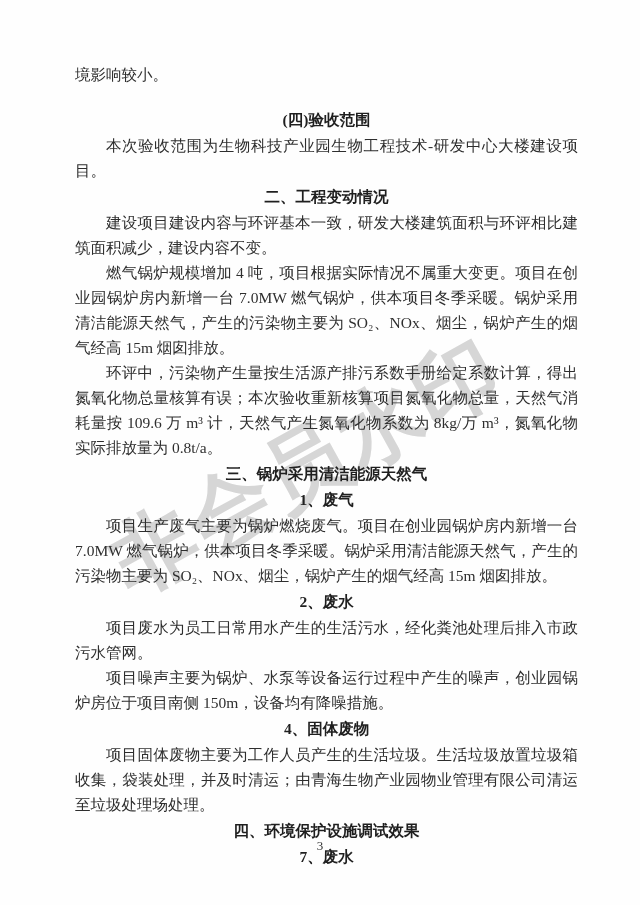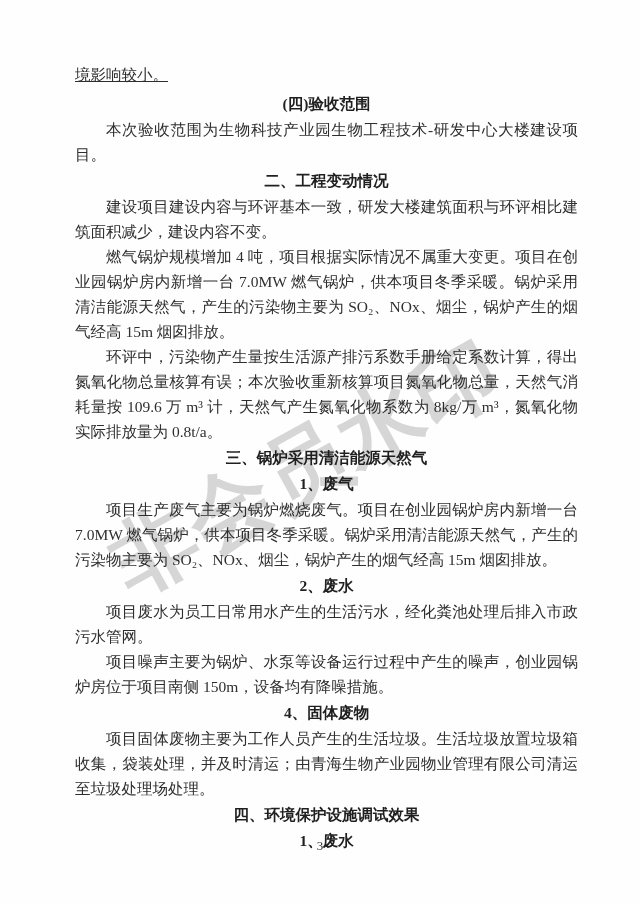--- a/index.html
+++ b/index.html
@@ -45,22 +45,21 @@
     word-break: break-all;
   }
   .content p {
     margin: 0;
     padding: 0;
   }
   .content p.body {
     text-indent: 2em;
   }
   .content p.cont {
-    margin-bottom: 4px;
-    text-decoration: underline;
+    margin-bottom: 20px;
   }
   .content p.h {
     font-weight: bold;
     color: #1f1f1f;
     margin-top: 1px;
     margin-bottom: 1px;
     text-align: center;
   }
   .pageno {
     position: absolute;
@@ -90,18 +89,18 @@
     <p class="body">环评中，污染物产生量按生活源产排污系数手册给定系数计算，得出氮氧化物总量核算有误；本次验收重新核算项目氮氧化物总量，天然气消耗量按 109.6 万 m³ 计，天然气产生氮氧化物系数为 8kg/万 m³，氮氧化物实际排放量为 0.8t/a。</p>
     <p class="h">三、锅炉采用清洁能源天然气</p>
     <p class="h">1、废气</p>
     <p class="body">项目生产废气主要为锅炉燃烧废气。项目在创业园锅炉房内新增一台 7.0MW 燃气锅炉，供本项目冬季采暖。锅炉采用清洁能源天然气，产生的污染物主要为 SO₂、NOx、烟尘，锅炉产生的烟气经高 15m 烟囱排放。</p>
     <p class="h">2、废水</p>
     <p class="body">项目废水为员工日常用水产生的生活污水，经化粪池处理后排入市政污水管网。</p>
     <p class="body">项目噪声主要为锅炉、水泵等设备运行过程中产生的噪声，创业园锅炉房位于项目南侧 150m，设备均有降噪措施。</p>
     <p class="h">4、固体废物</p>
     <p class="body">项目固体废物主要为工作人员产生的生活垃圾。生活垃圾放置垃圾箱收集，袋装处理，并及时清运；由青海生物产业园物业管理有限公司清运至垃圾处理场处理。</p>
     <p class="h">四、环境保护设施调试效果</p>
-    <p class="h">1、废水</p>
+    <p class="h">7、废水</p>
   </div>
 
   <div class="pageno">3</div>
 
 </div>
 
 </body></html>

